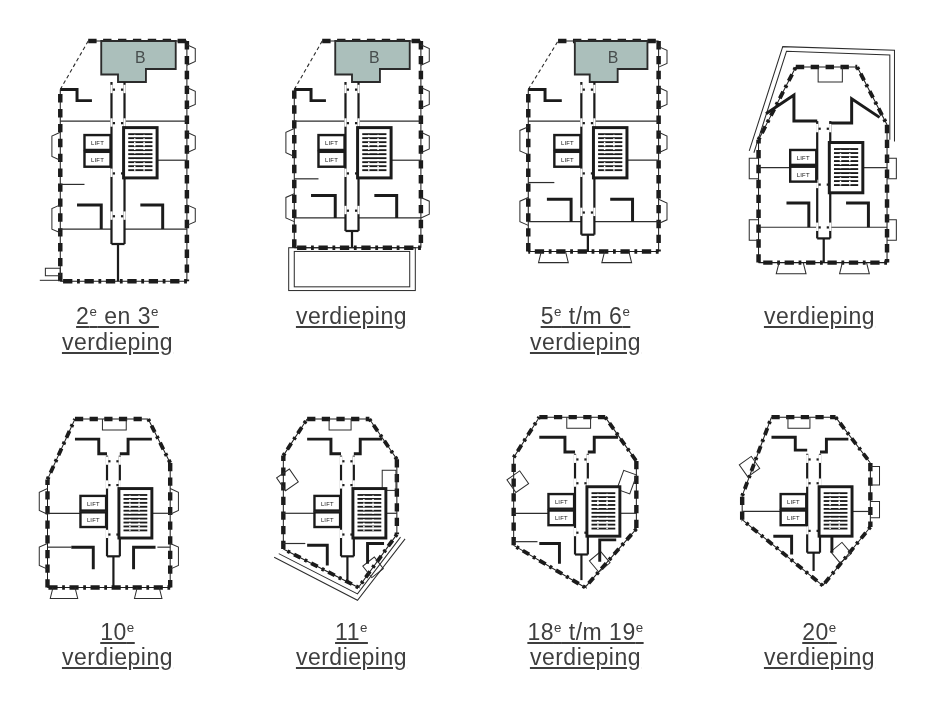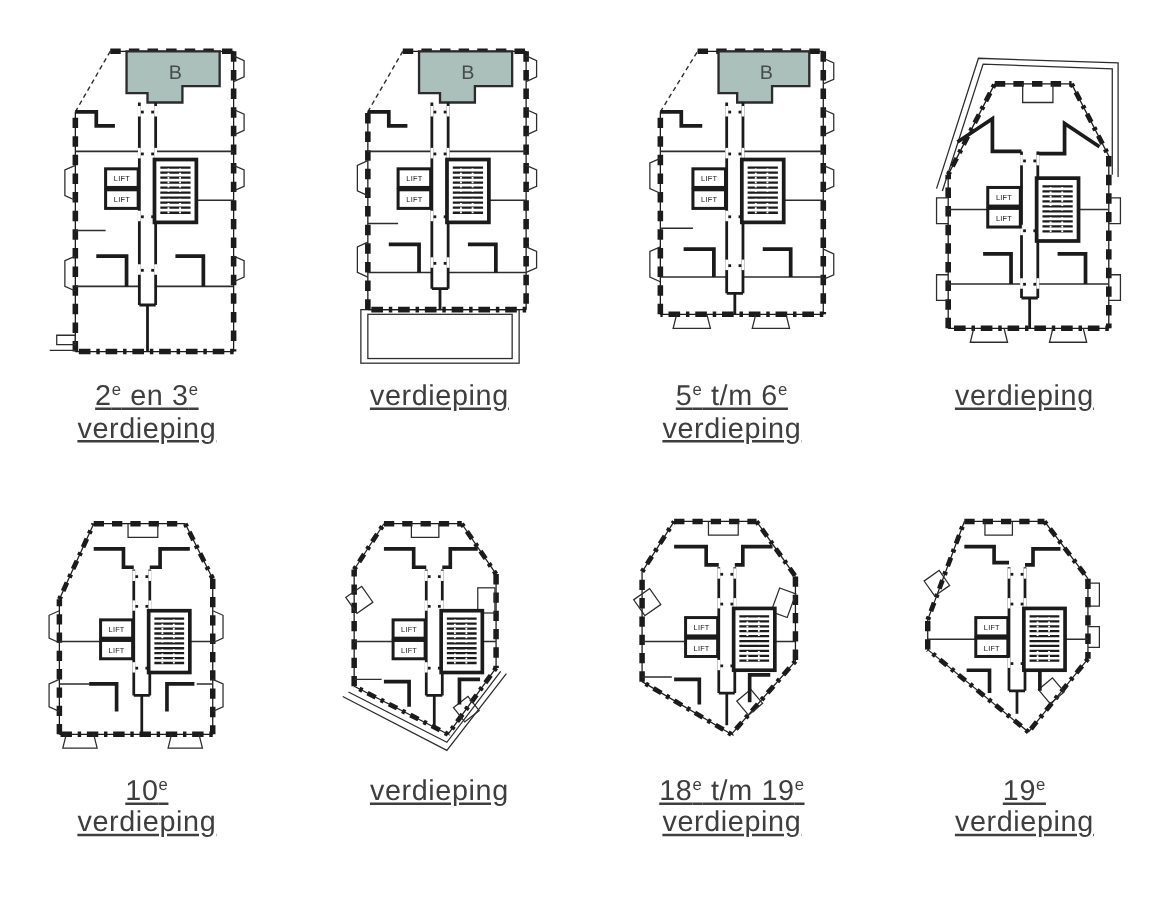--- a/index.html
+++ b/index.html
@@ -538,20 +538,21 @@
             <path d="M101 133.7 H127" class="hatch"></path>
             <path d="M108 92 V138" class="hatchdot"></path>
             <path d="M118 92 V138" class="hatchdot"></path>
             <rect x="54" y="96" width="28" height="16" class="liftbox"></rect>
             <text x="68" y="106.8" class="lifttext">LIFT</text>
             <rect x="54" y="114" width="28" height="16" class="liftbox"></rect>
             <text x="68" y="124.8" class="lifttext">LIFT</text>
           </g>
         </svg>
       <figcaption class="caption">
+        <div class="cap1"><span>11</span><sup>e</sup></div>
         <div class="cap2">verdieping</div>
       </figcaption>
     </figure>
     <figure class="cell">
       <svg class="plan bot" viewBox="0 0 190 225">
           <g>
             <path d="M44 10 H116" class="wbase"></path>
             <path d="M44 10 H116" class="wdash dA"></path>
             <path d="M116 10 L150 58" class="wbase"></path>
             <path d="M116 10 L150 58" class="wdash dC"></path>
@@ -689,18 +690,18 @@
             <path d="M99 131.7 H125" class="hatch"></path>
             <path d="M106 90 V136" class="hatchdot"></path>
             <path d="M116 90 V136" class="hatchdot"></path>
             <rect x="52" y="94" width="28" height="16" class="liftbox"></rect>
             <text x="66" y="104.8" class="lifttext">LIFT</text>
             <rect x="52" y="112" width="28" height="16" class="liftbox"></rect>
             <text x="66" y="122.8" class="lifttext">LIFT</text>
           </g>
         </svg>
       <figcaption class="caption">
-        <div class="cap1"><span>19</span><sup>e</sup></div>
+        <div class="cap1"><span>20</span><sup>e</sup></div>
         <div class="cap2">verdieping</div>
       </figcaption>
     </figure>
   </div>
 </div>
 
 </body></html>

